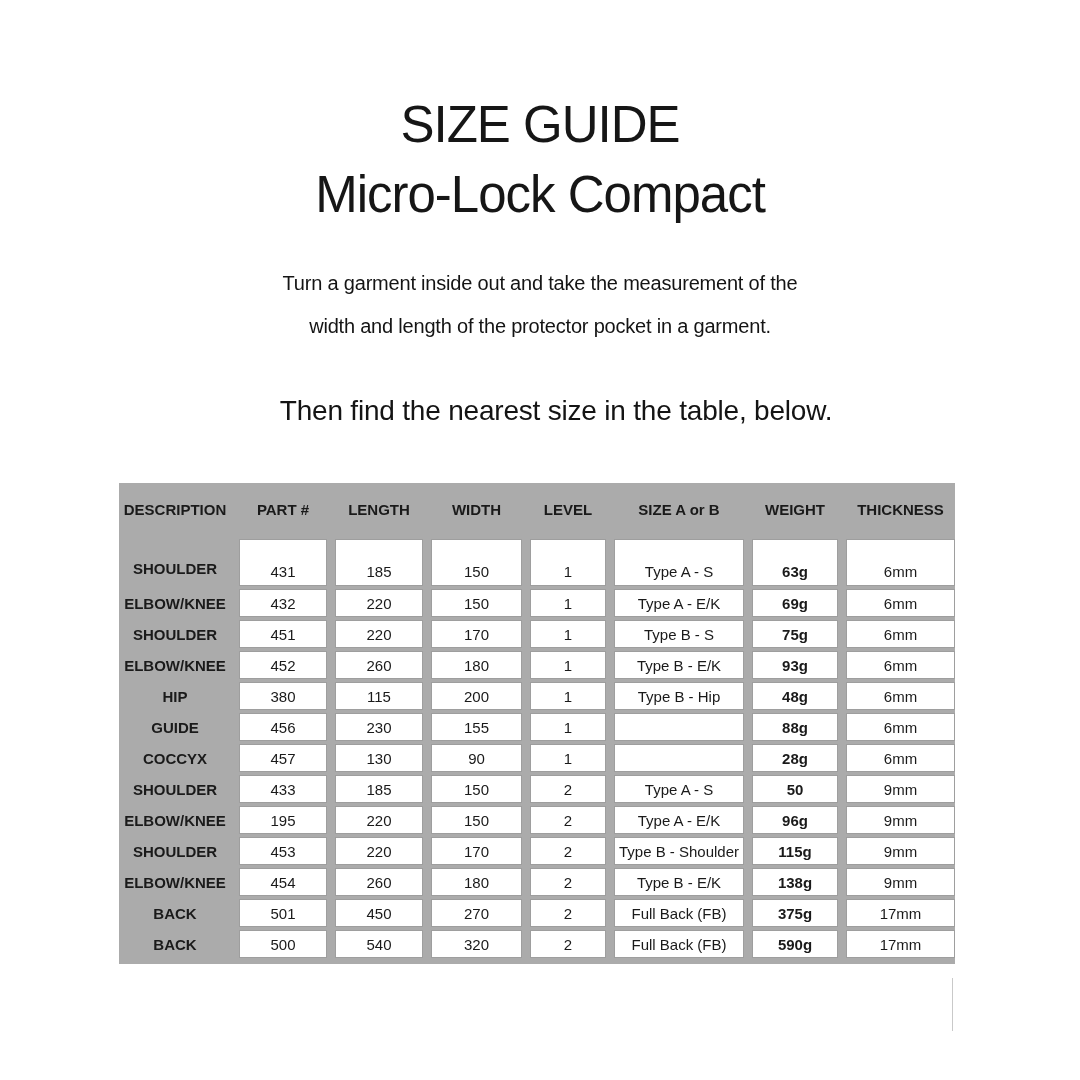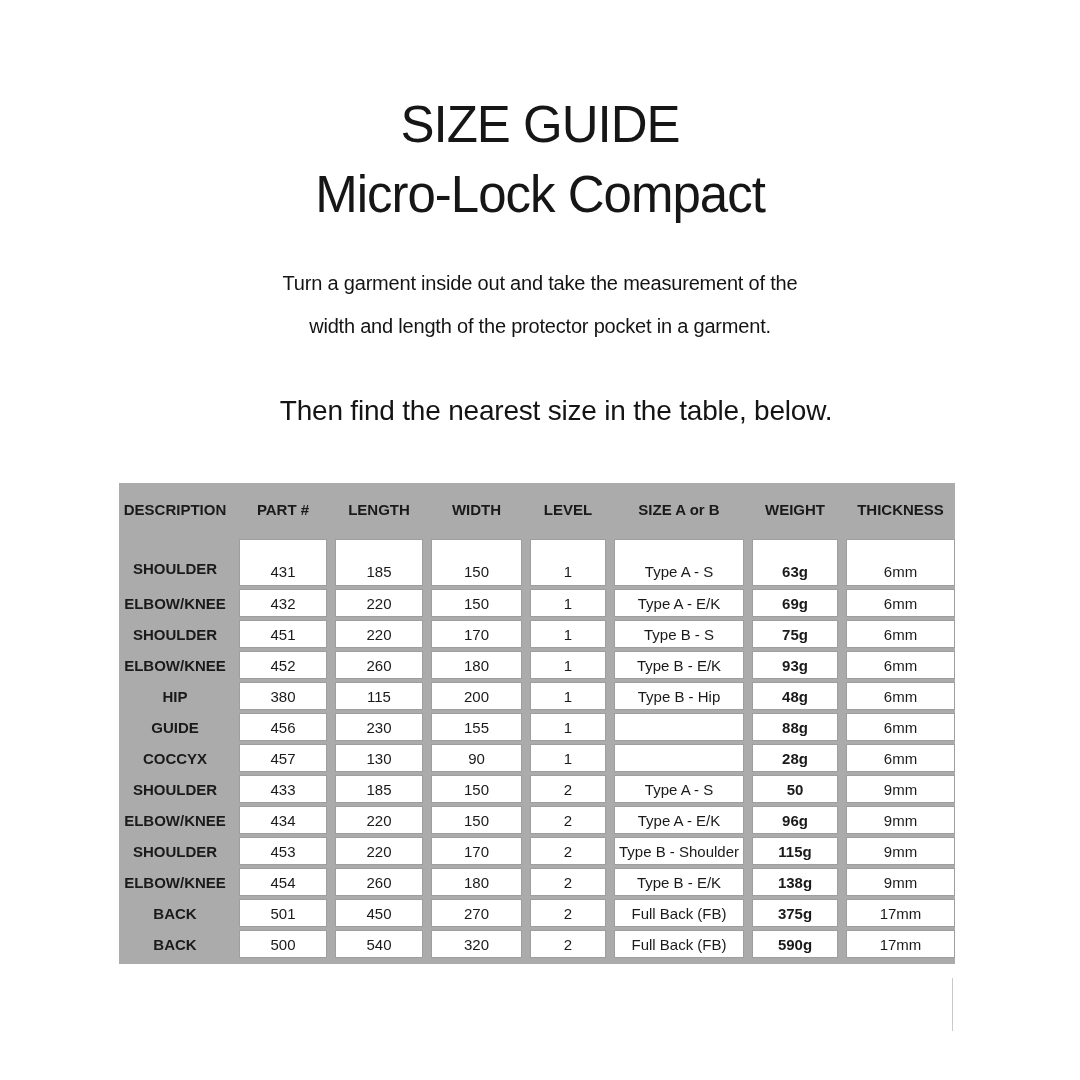--- a/index.html
+++ b/index.html
@@ -144,21 +144,21 @@
         <div class="cell box">6mm</div>
         <div class="cell desc">SHOULDER</div>
         <div class="cell box">433</div>
         <div class="cell box">185</div>
         <div class="cell box">150</div>
         <div class="cell box">2</div>
         <div class="cell box">Type A - S</div>
         <div class="cell box wgt">50</div>
         <div class="cell box">9mm</div>
         <div class="cell desc">ELBOW/KNEE</div>
-        <div class="cell box">434</div>
+        <div class="cell box">195</div>
         <div class="cell box">220</div>
         <div class="cell box">150</div>
         <div class="cell box">2</div>
         <div class="cell box">Type A - E/K</div>
         <div class="cell box wgt">96g</div>
         <div class="cell box">9mm</div>
         <div class="cell desc">SHOULDER</div>
         <div class="cell box">453</div>
         <div class="cell box">220</div>
         <div class="cell box">170</div>

